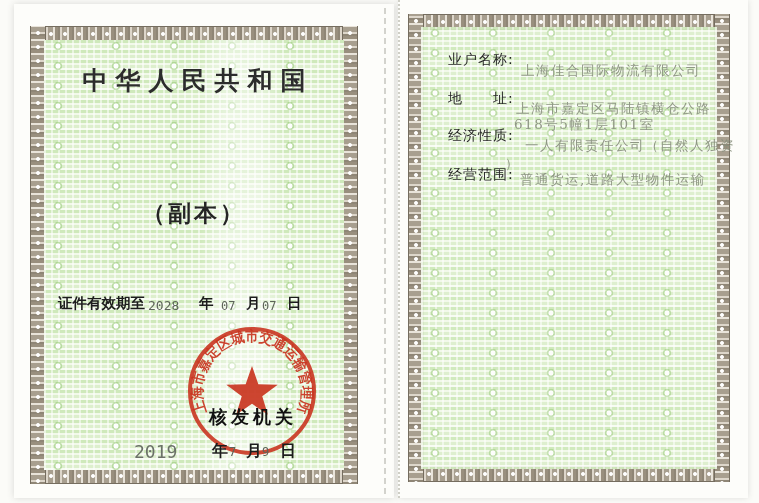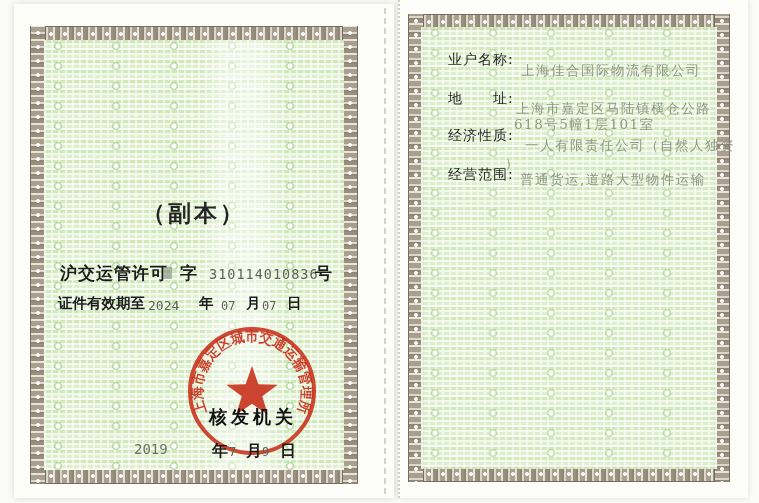--- a/index.html
+++ b/index.html
@@ -80,55 +80,49 @@
 
 <div class="frame frame-left">
   <div class="fs fh ft"></div>
   <div class="fs fh fb"></div>
   <div class="fs fv fl"></div>
   <div class="fs fv fr"></div>
 
   <div class="inner">
     <div class="sheen"></div>
 
+    <div class="country serif">中华人民共和国</div>
 
 
     <div class="copy-label serif">（副本）</div>
 
-    <div class="row" style="top:222px;">
-      <span class="lbl" style="left:16px;font-size:17px;letter-spacing:1px;">沪交运管许可</span>
-      <span class="smudge" style="left:119px;top:5px;"></span>
-      <span class="lbl" style="left:136px;font-size:17px;">字</span>
-      <span class="type" style="left:165px;top:4px;font-size:13.5px;letter-spacing:1px;">310114010836</span>
-      <span class="lbl" style="left:271px;font-size:17px;">号</span>
-    </div>
 
     <div class="row" style="top:254px;padding-left:44px;">
       <span class="lbl" style="left:14px;font-size:14.5px;">证件有效期至</span>
-      <span class="type" style="left:104px;top:4px;font-size:13px;">2024</span>
+      <span class="type" style="left:104px;top:4px;font-size:13px;">2028</span>
       <span class="lbl" style="left:155px;font-size:14.5px;">年</span>
       <span class="type" style="left:177px;top:5px;font-size:12px;">07</span>
       <span class="lbl" style="left:202px;font-size:14.5px;">月</span>
       <span class="type" style="left:218px;top:5px;font-size:12px;">07</span>
       <span class="lbl" style="left:243px;font-size:14.5px;">日</span>
     </div>
 
     <svg class="stamp" viewBox="0 0 140 140">
       <circle cx="70" cy="70" r="62" fill="none" stroke="#c93520" stroke-width="4" opacity="0.9"></circle>
       <path id="stampArc" d="M 24.7 91.1 A 50 50 0 1 1 115.3 91.1" fill="none"></path>
       <text font-size="14.5" font-weight="bold" fill="#c93520" opacity="0.92">
         <textPath href="#stampArc" startOffset="0" textLength="200" lengthAdjust="spacingAndGlyphs">上海市嘉定区城市交通运输管理所</textPath>
       </text>
       <polygon fill="#c93520" opacity="0.92" points="70,45 76.35,63.26 95.68,63.66 80.27,75.34 85.87,93.84 70,82.8 54.13,93.84 59.73,75.34 44.32,63.66 63.65,63.26"></polygon>
     </svg>
 
     <div class="issuer">核发机关</div>
 
     <div class="row" style="top:401px;">
-      <span class="type" style="left:90px;font-size:14px;color:#6b7168;">2019</span>
+      <span class="type" style="left:90px;font-size:18px;color:#6b7168;">2019</span>
       <span class="lbl" style="left:168px;font-size:16px;">年</span>
       <span class="type" style="left:185px;top:4px;font-size:12px;">7</span>
       <span class="lbl" style="left:202px;font-size:16px;">月</span>
       <span class="type" style="left:218px;top:4px;font-size:12px;">9</span>
       <span class="lbl" style="left:236px;font-size:16px;">日</span>
     </div>
   </div>
 </div>
 
 <div class="frame frame-right">

